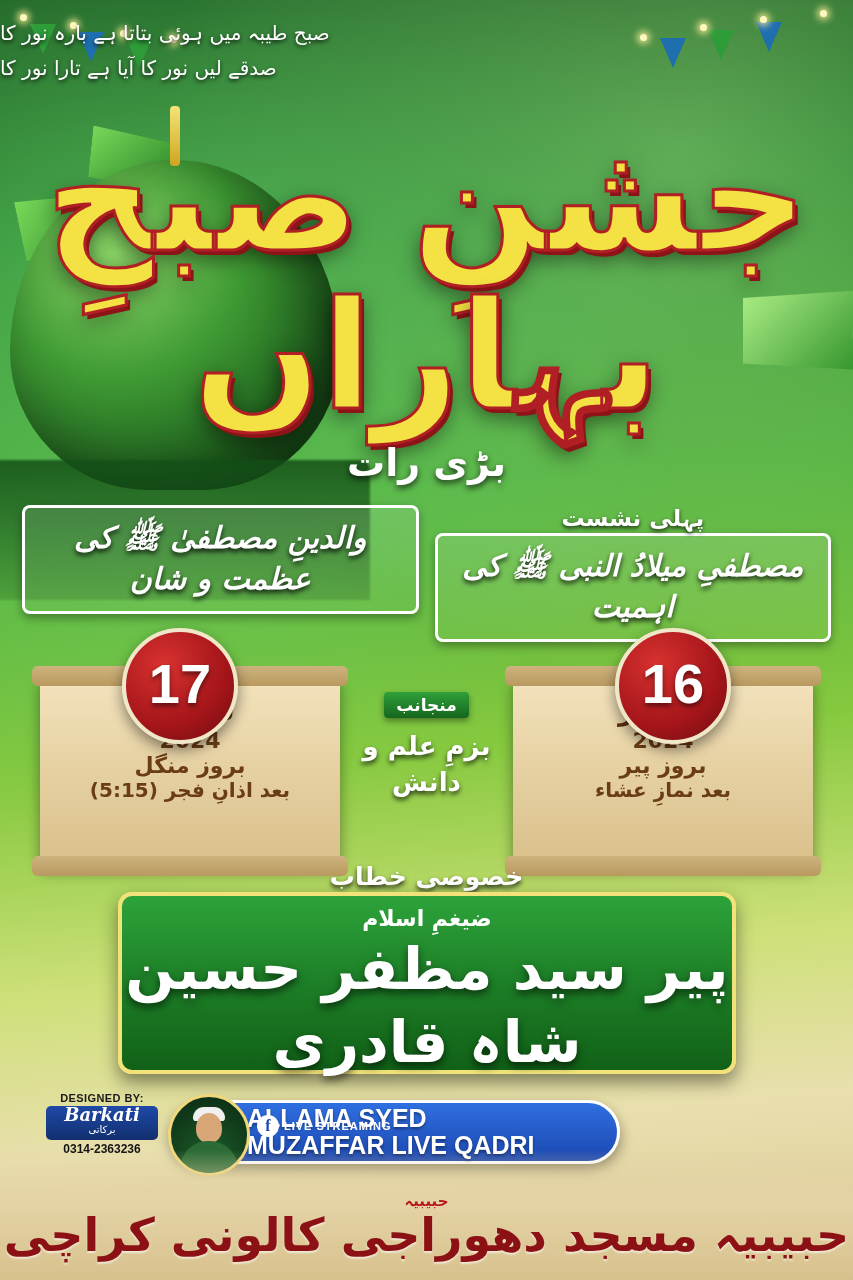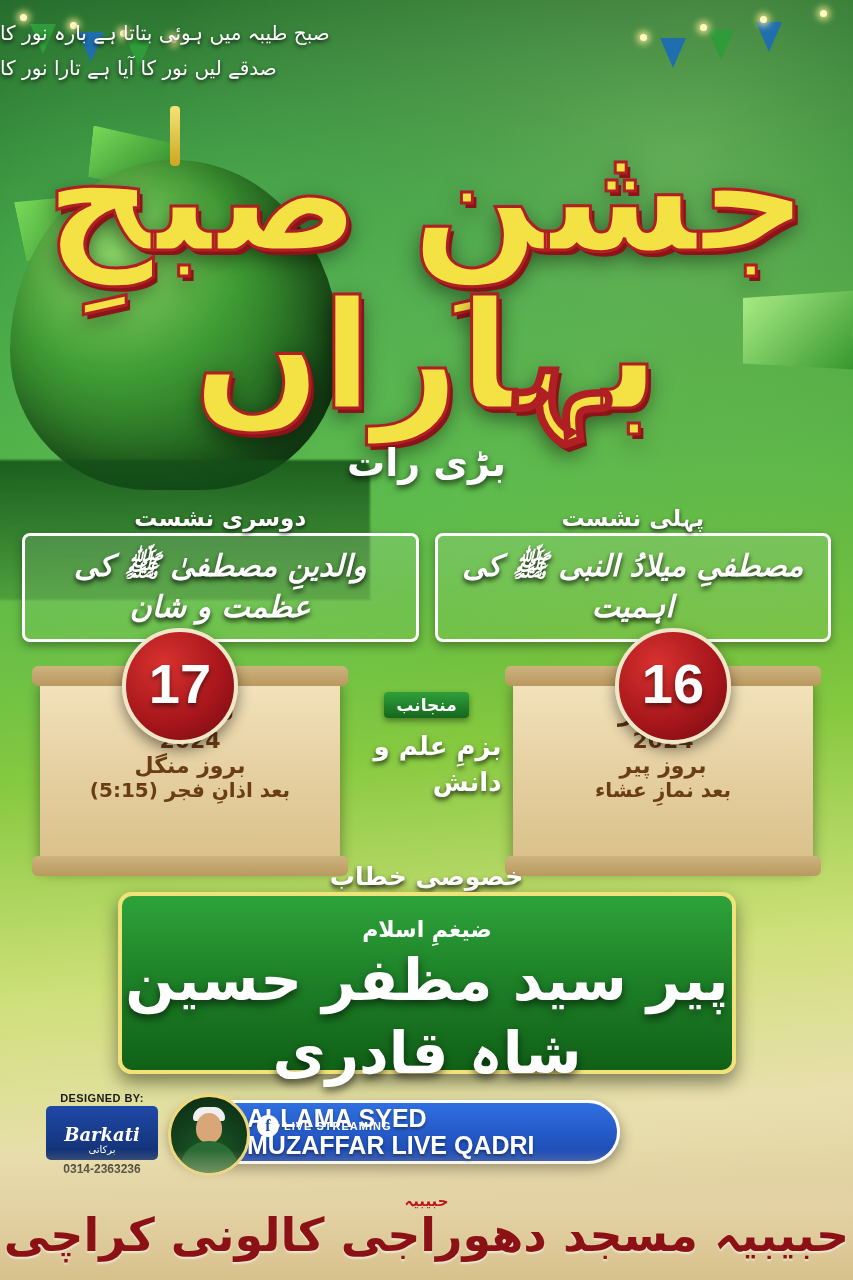--- a/index.html
+++ b/index.html
@@ -292,21 +292,20 @@
   }
   .tag-text {
     margin-top: 10px;
     font-family: "DejaVu Sans", sans-serif;
     font-size: 26px;
     font-weight: bold;
     color: #ffffff;
     text-shadow: 0 3px 5px rgba(0,0,0,0.75);
     line-height: 1.4;
     direction: rtl;
-    text-align: right;
   }
 
   
   .speaker-label {
     position: absolute;
     top: 862px;
     left: 0;
     width: 853px;
     text-align: center;
     direction: rtl;
@@ -329,21 +328,20 @@
     text-align: center;
     direction: rtl;
     padding-top: 10px;
     box-sizing: border-box;
   }
   .speaker-pre {
     font-family: "DejaVu Sans", sans-serif;
     font-size: 22px;
     color: #ffffff;
     font-weight: bold;
-    margin-top: 11px;
   }
   .speaker-name {
     margin-top: 2px;
     font-family: "DejaVu Sans", sans-serif;
     font-size: 58px;
     font-weight: bold;
     color: #ffffff;
     line-height: 1.25;
     text-shadow: 0 4px 8px rgba(0,0,0,0.6);
   }
@@ -457,21 +455,21 @@
   .designer-title {
     font-size: 11px;
     font-weight: bold;
     color: #1a1a1a;
     letter-spacing: 0.4px;
   }
   .designer-logo {
     margin-top: 2px;
     background: linear-gradient(180deg, #1f49a8, #12306f);
     border-radius: 5px;
-    padding: 20px 2px 5px;
+    padding: 0 2px 5px;
     color: #ffffff;
   }
   .designer-logo .brand {
     font-family: "DejaVu Serif", serif;
     font-style: italic;
     font-size: 18px;
     font-weight: bold;
     line-height: 1;
   }
   .designer-logo .sub {
@@ -560,21 +558,20 @@
   </div>
 
   <div class="sessions">
     <div class="session">
       <div class="session-label">پہلی نشست</div>
       <div class="session-box">
         <div class="session-title">مصطفیِ میلادُ النبی ﷺ کی اہمیت</div>
       </div>
     </div>
     <div class="session">
-      <div class="session-label">دوسری نشست</div>
       <div class="session-box">
         <div class="session-title">والدینِ مصطفیٰ ﷺ کی عظمت و شان</div>
       </div>
     </div>
   </div>
 
   <div class="dates">
 
     <div class="scroll right">
       <div class="scroll-text">

